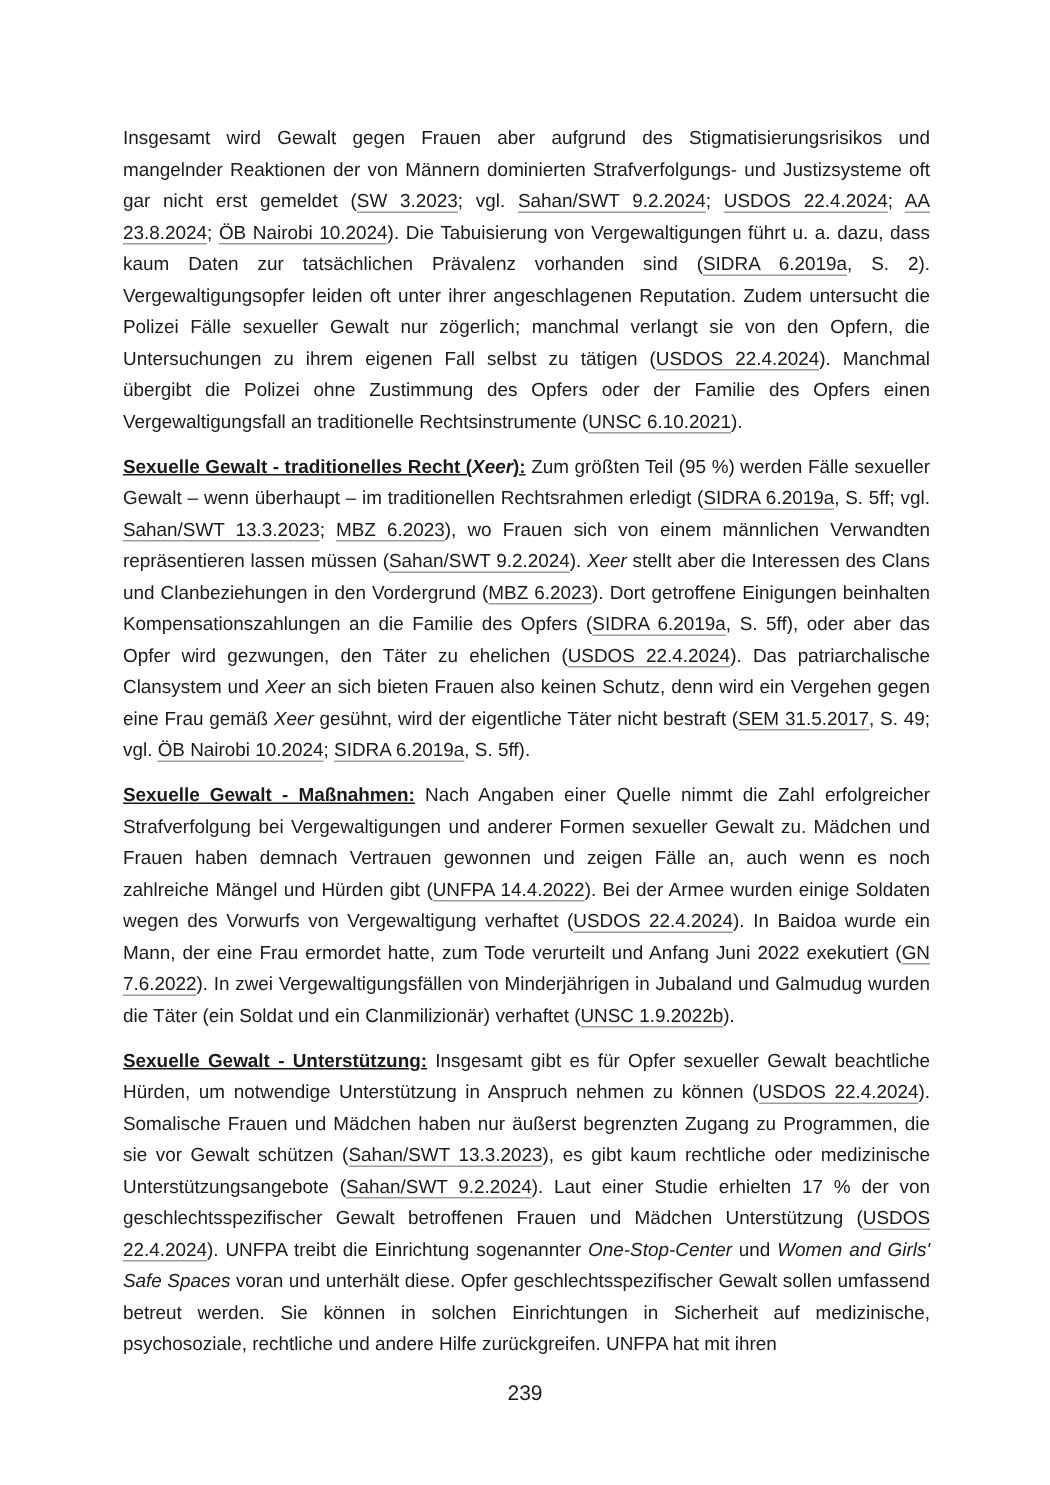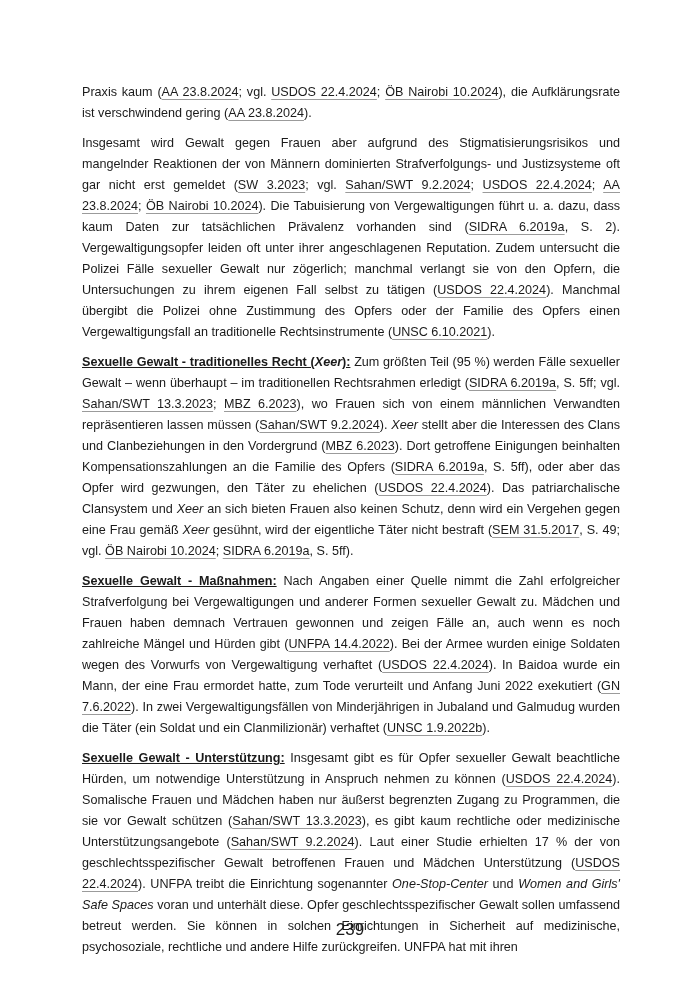--- a/index.html
+++ b/index.html
@@ -43,30 +43,29 @@
     text-underline-offset: 2.5px;
     cursor: pointer;
   }
   .footer {
     position: absolute;
     top: 920px;
     left: 0;
     width: 100%;
     text-align: center;
     font-family: "Liberation Sans", sans-serif;
-    font-size: 17px;
+    font-size: 14px;
     color: var(--text, #1a1a1a);
   }
 </style>
 </head>
 <body>
 
 <div class="page">
   <main class="doc-body">
-      <p class="para"><span class="plain">Praxis kaum (</span><a class="ref-link">AA 23.8.2024</a><span class="plain">; vgl. </span><a class="ref-link">USDOS 22.4.2024</a><span class="plain">; </span><a class="ref-link">ÖB Nairobi 10.2024</a><span class="plain">), die Aufklärungsrate ist verschwindend gering (</span><a class="ref-link">AA 23.8.2024</a><span class="plain">).</span></p>
       <p class="para"><span class="plain">Insgesamt wird Gewalt gegen Frauen aber aufgrund des Stigmatisierungsrisikos und mangelnder Reaktionen der von Männern dominierten Strafverfolgungs- und Justizsysteme oft gar nicht erst gemeldet (</span><a class="ref-link">SW 3.2023</a><span class="plain">; vgl. </span><a class="ref-link">Sahan/SWT 9.2.2024</a><span class="plain">; </span><a class="ref-link">USDOS 22.4.2024</a><span class="plain">; </span><a class="ref-link">AA 23.8.2024</a><span class="plain">; </span><a class="ref-link">ÖB Nairobi 10.2024</a><span class="plain">). Die Tabuisierung von Vergewaltigungen führt u. a. dazu, dass kaum Daten zur tatsächlichen Prävalenz vorhanden sind (</span><a class="ref-link">SIDRA 6.2019a</a><span class="plain">, S. 2). Vergewaltigungsopfer leiden oft unter ihrer angeschlagenen Reputation. Zudem untersucht die Polizei Fälle sexueller Gewalt nur zögerlich; manchmal verlangt sie von den Opfern, die Untersuchungen zu ihrem eigenen Fall selbst zu tätigen (</span><a class="ref-link">USDOS 22.4.2024</a><span class="plain">). Manchmal übergibt die Polizei ohne Zustimmung des Opfers oder der Familie des Opfers einen Vergewaltigungsfall an traditionelle Rechtsinstrumente (</span><a class="ref-link">UNSC 6.10.2021</a><span class="plain">).</span></p>
       <p class="para"><span class="bold">Sexuelle Gewalt - traditionelles Recht (</span><span class="bold-italic">Xeer</span><span class="bold">):</span><span class="plain"> Zum größten Teil (95 %) werden Fälle sexueller Gewalt – wenn überhaupt – im traditionellen Rechtsrahmen erledigt (</span><a class="ref-link">SIDRA 6.2019a</a><span class="plain">, S. 5ff; vgl. </span><a class="ref-link">Sahan/SWT 13.3.2023</a><span class="plain">; </span><a class="ref-link">MBZ 6.2023</a><span class="plain">), wo Frauen sich von einem männlichen Verwandten repräsentieren lassen müssen (</span><a class="ref-link">Sahan/SWT 9.2.2024</a><span class="plain">). </span><span class="italic">Xeer</span><span class="plain"> stellt aber die Interessen des Clans und Clanbeziehungen in den Vordergrund (</span><a class="ref-link">MBZ 6.2023</a><span class="plain">). Dort getroffene Einigungen beinhalten Kompensationszahlungen an die Familie des Opfers (</span><a class="ref-link">SIDRA 6.2019a</a><span class="plain">, S. 5ff), oder aber das Opfer wird gezwungen, den Täter zu ehelichen (</span><a class="ref-link">USDOS 22.4.2024</a><span class="plain">). Das patriarchalische Clansystem und </span><span class="italic">Xeer</span><span class="plain"> an sich bieten Frauen also keinen Schutz, denn wird ein Vergehen gegen eine Frau gemäß </span><span class="italic">Xeer</span><span class="plain"> gesühnt, wird der eigentliche Täter nicht bestraft (</span><a class="ref-link">SEM 31.5.2017</a><span class="plain">, S. 49; vgl. </span><a class="ref-link">ÖB Nairobi 10.2024</a><span class="plain">; </span><a class="ref-link">SIDRA 6.2019a</a><span class="plain">, S. 5ff).</span></p>
       <p class="para"><span class="bold">Sexuelle Gewalt - Maßnahmen:</span><span class="plain"> Nach Angaben einer Quelle nimmt die Zahl erfolgreicher Strafverfolgung bei Vergewaltigungen und anderer Formen sexueller Gewalt zu. Mädchen und Frauen haben demnach Vertrauen gewonnen und zeigen Fälle an, auch wenn es noch zahlreiche Mängel und Hürden gibt (</span><a class="ref-link">UNFPA 14.4.2022</a><span class="plain">). Bei der Armee wurden einige Soldaten wegen des Vorwurfs von Vergewaltigung verhaftet (</span><a class="ref-link">USDOS 22.4.2024</a><span class="plain">). In Baidoa wurde ein Mann, der eine Frau ermordet hatte, zum Tode verurteilt und Anfang Juni 2022 exekutiert (</span><a class="ref-link">GN 7.6.2022</a><span class="plain">). In zwei Vergewaltigungsfällen von Minderjährigen in Jubaland und Galmudug wurden die Täter (ein Soldat und ein Clanmilizionär) verhaftet (</span><a class="ref-link">UNSC 1.9.2022b</a><span class="plain">).</span></p>
       <p class="para"><span class="bold">Sexuelle Gewalt - Unterstützung:</span><span class="plain"> Insgesamt gibt es für Opfer sexueller Gewalt beachtliche Hürden, um notwendige Unterstützung in Anspruch nehmen zu können (</span><a class="ref-link">USDOS 22.4.2024</a><span class="plain">). Somalische Frauen und Mädchen haben nur äußerst begrenzten Zugang zu Programmen, die sie vor Gewalt schützen (</span><a class="ref-link">Sahan/SWT 13.3.2023</a><span class="plain">), es gibt kaum rechtliche oder medizinische Unterstützungsangebote (</span><a class="ref-link">Sahan/SWT 9.2.2024</a><span class="plain">). Laut einer Studie erhielten 17 % der von geschlechtsspezifischer Gewalt betroffenen Frauen und Mädchen Unterstützung (</span><a class="ref-link">USDOS 22.4.2024</a><span class="plain">). UNFPA treibt die Einrichtung sogenannter </span><span class="italic">One-Stop-Center</span><span class="plain"> und </span><span class="italic">Women and Girls' Safe Spaces</span><span class="plain"> voran und unterhält diese. Opfer geschlechtsspezifischer Gewalt sollen umfassend betreut werden. Sie können in solchen Einrichtungen in Sicherheit auf medizinische, psychosoziale, rechtliche und andere Hilfe zurückgreifen. UNFPA hat mit ihren</span></p>
     </main>
   <div class="footer">
     <span>239</span>
   </div>
 </div>
 

